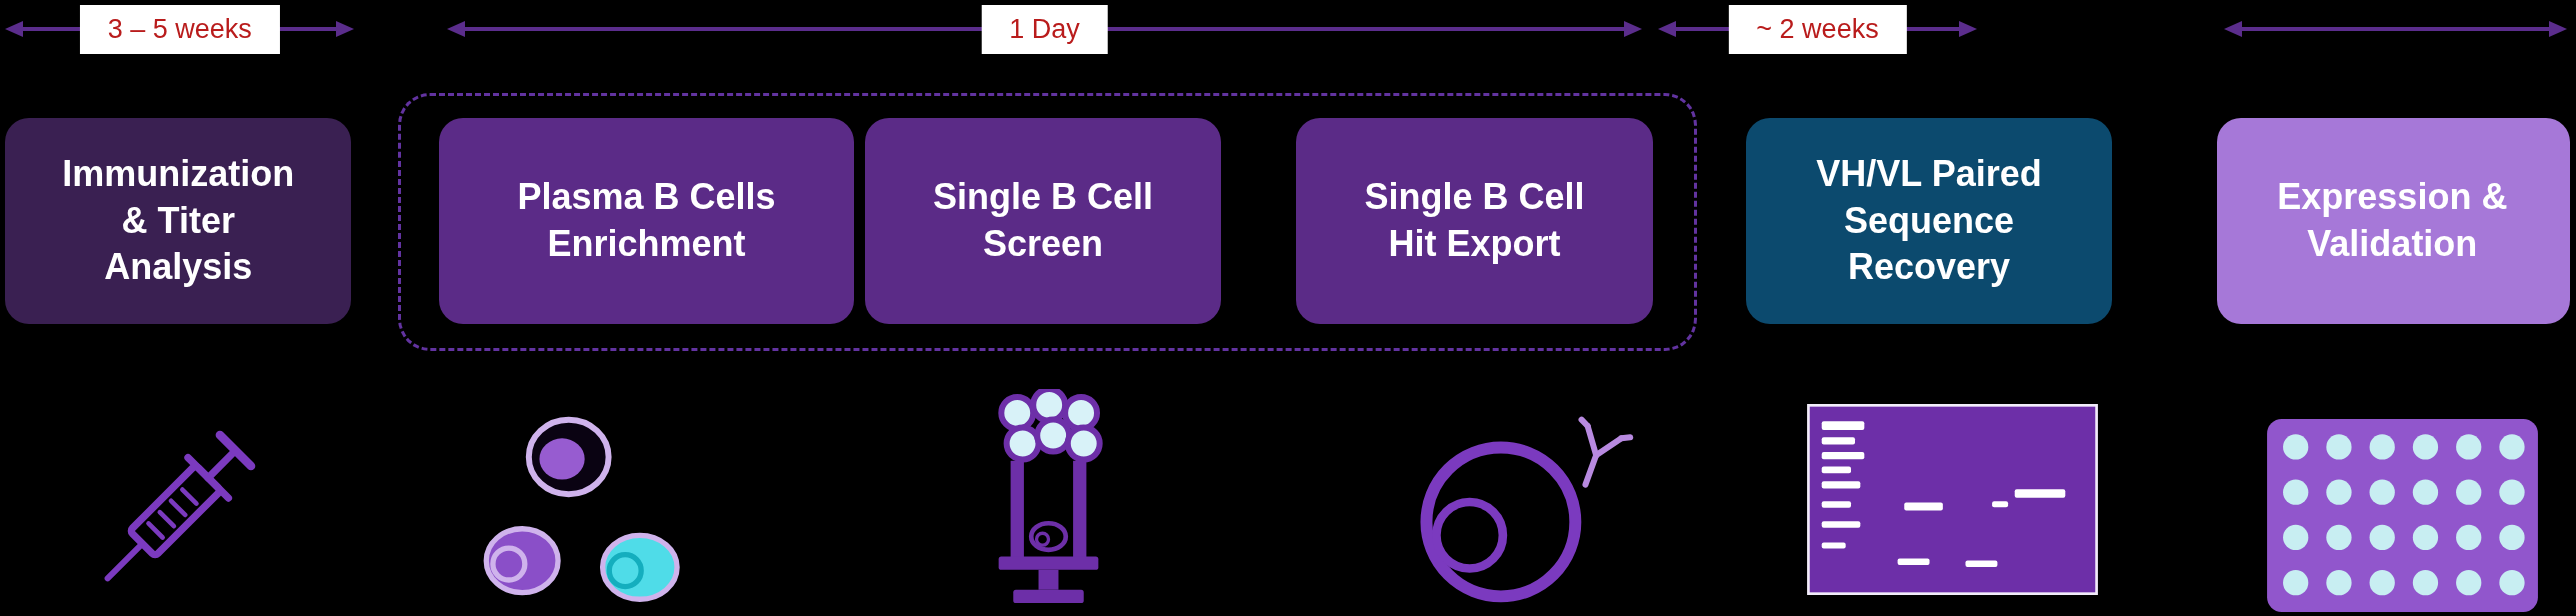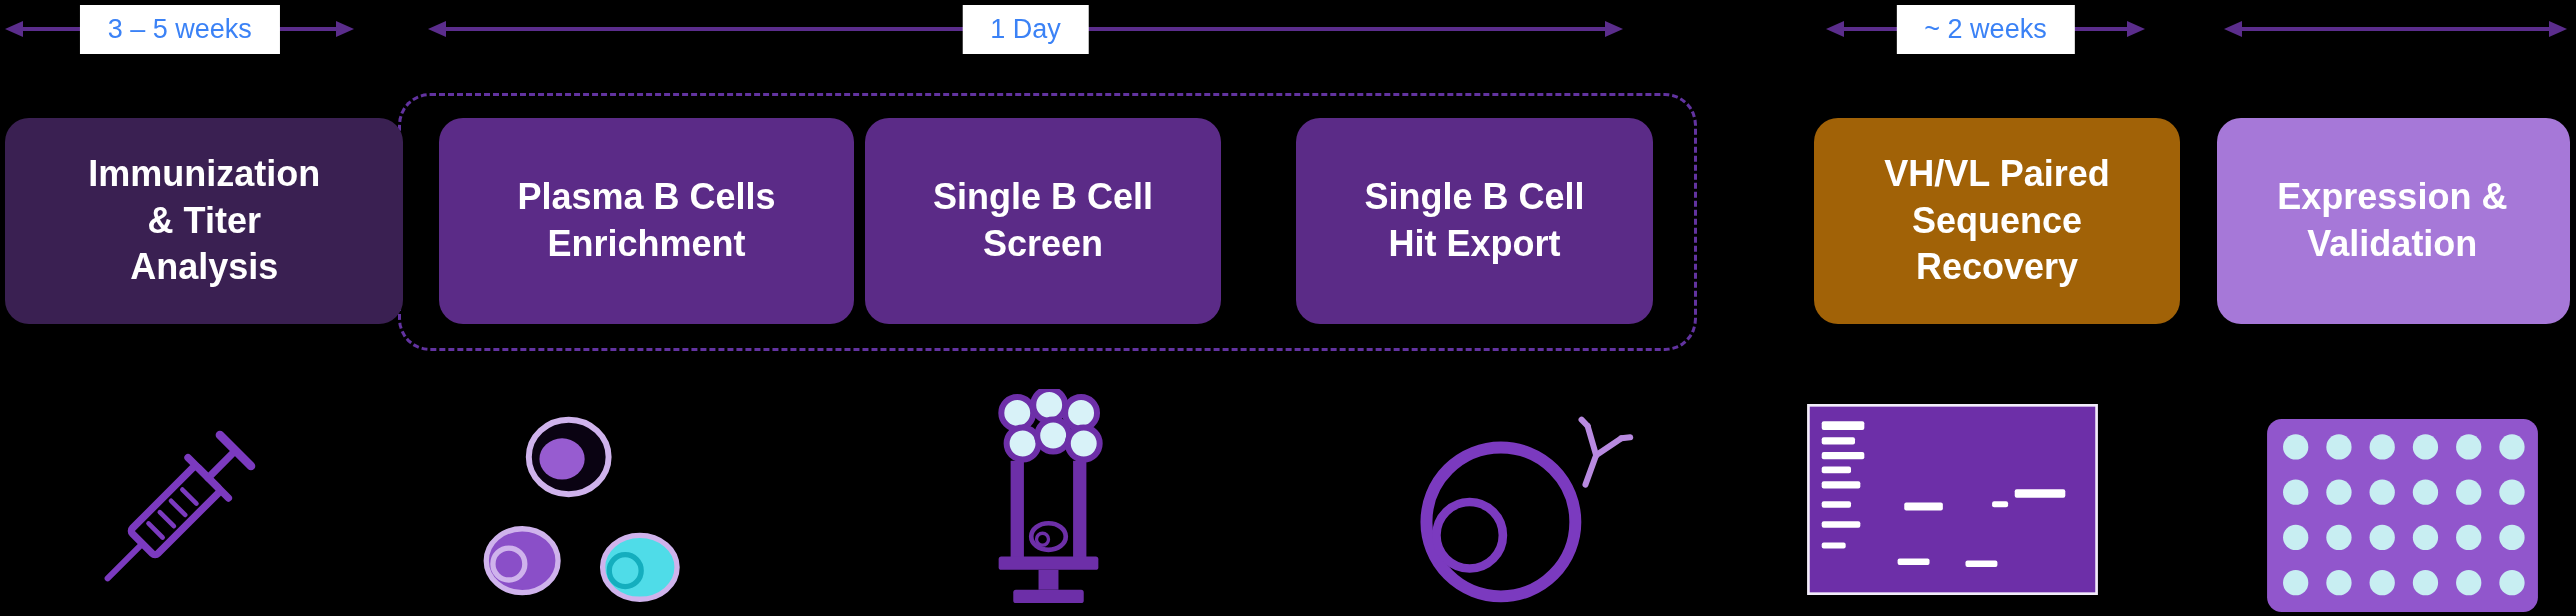--- a/index.html
+++ b/index.html
@@ -7,21 +7,21 @@
   .canvas{position:relative;width:2576px;height:616px;background:#000;overflow:hidden;}
 
   
   .tl{position:absolute;top:4px;height:51px;}
   .tl-line{position:absolute;top:23px;left:14.6px;right:14.6px;height:4px;background:#5b2d8c;}
   .tl-arrow-left,.tl-arrow-right{position:absolute;top:16.6px;width:0;height:0;
     border-top:8.7px solid transparent;border-bottom:8.7px solid transparent;}
   .tl-arrow-left{left:0;border-right:18px solid #5b2d8c;}
   .tl-arrow-right{right:0;border-left:18px solid #5b2d8c;}
   .tl-label{position:absolute;top:0.7px;left:50%;transform:translateX(-50%);
-    background:#ffffff;color:#3b82f6;font-size:27px;line-height:33px;
+    background:#ffffff;color:#b91c1c;font-size:27px;line-height:33px;
     padding:8px 28px;white-space:nowrap;}
 
   
   .stage{position:absolute;top:118px;height:206px;border-radius:24px;
     display:flex;align-items:center;justify-content:center;text-align:center;
     color:#ffffff;font-size:36px;font-weight:bold;line-height:1.3;
     white-space:pre-line;padding:0 13.3px;box-sizing:border-box;}
   .dashed-group{position:absolute;left:398px;top:93px;width:1299px;height:258px;
     border:3.3px dashed #6233a0;border-radius:32px;box-sizing:border-box;}
 
@@ -32,56 +32,56 @@
 
 <div class="canvas">
 
   <div class="tl" style="left:5.3px;width:349px;">
     <div class="tl-line"></div>
     <div class="tl-arrow-left"></div>
     <div class="tl-arrow-right"></div>
     <div class="tl-label">3 – 5 weeks</div>
   </div>
 
-  <div class="tl" style="left:428px;width:1195px;">
+  <div class="tl" style="left:447px;width:1195px;">
     <div class="tl-line"></div>
     <div class="tl-arrow-left"></div>
     <div class="tl-arrow-right"></div>
     <div class="tl-label">1 Day</div>
   </div>
 
-  <div class="tl" style="left:1826px;width:319px;">
+  <div class="tl" style="left:1658px;width:319px;">
     <div class="tl-line"></div>
     <div class="tl-arrow-left"></div>
     <div class="tl-arrow-right"></div>
     <div class="tl-label">~ 2 weeks</div>
   </div>
 
   <div class="tl" style="left:2224px;width:343px;">
     <div class="tl-line"></div>
     <div class="tl-arrow-left"></div>
     <div class="tl-arrow-right"></div>
   </div>
 
   <div class="dashed-group"></div>
 
-  <div class="stage" style="left: 5.3px; width: 398px; background: rgb(58, 32, 82);">Immunization
+  <div class="stage" style="left: 5.3px; width: 346px; background: rgb(58, 32, 82);">Immunization
 &amp; Titer
 Analysis</div>
 
   <div class="stage" style="left: 439px; width: 415px; background: rgb(91, 43, 135);">Plasma B Cells
 Enrichment</div>
 
   <div class="stage" style="left: 865px; width: 356px; background: rgb(91, 43, 135);">Single B Cell
 Screen</div>
 
   <div class="stage" style="left: 1296px; width: 357px; background: rgb(91, 43, 135);">Single B Cell
 Hit Export</div>
 
-  <div class="stage" style="left: 1814px; width: 366px; background: #a16207;">VH/VL Paired
+  <div class="stage" style="left: 1746px; width: 366px; background: #0c4a6e;">VH/VL Paired
 Sequence
 Recovery</div>
 
   <div class="stage" style="left: 2217px; width: 353px; background: rgb(166, 120, 216); padding-left: 11px;">Expression &amp;
 Validation</div>
 
   <div class="icon-wrap" style="left:67px;top:396px;">
     <svg width="226" height="220" viewBox="0 0 340 330">
       <g transform="rotate(-45 170 165)" stroke="#7b3abf" fill="none" stroke-linecap="round">
         <line x1="16" y1="165" x2="90" y2="165" stroke-width="9"></line>

